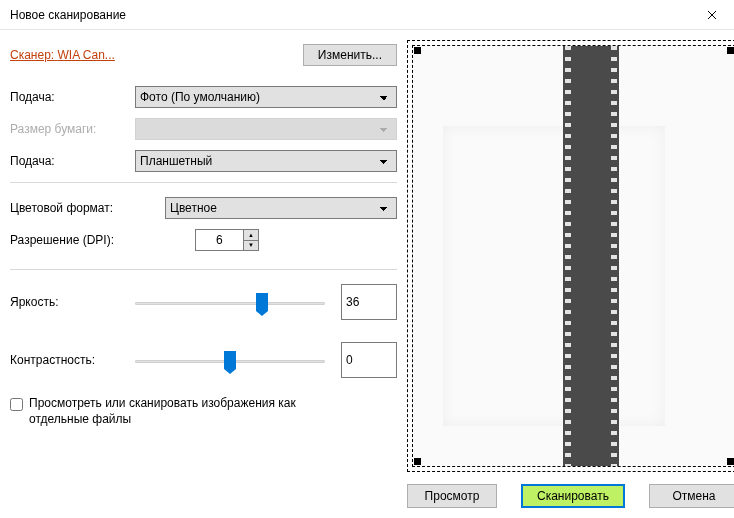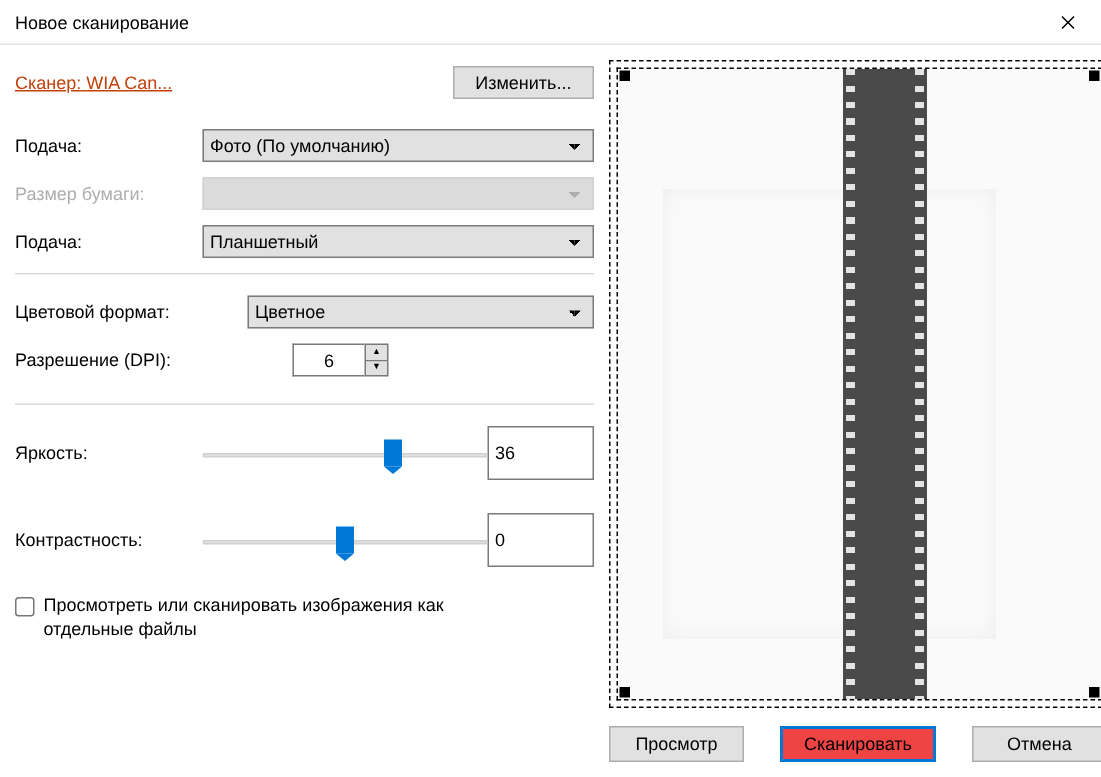--- a/index.html
+++ b/index.html
@@ -14,39 +14,39 @@
 .right { flex: 1; padding: 10px 12px 10px 0; display: flex; flex-direction: column; }
 
 .row { display: flex; align-items: center; margin-bottom: 10px; min-height: 22px; }
 .row .label { width: 125px; color: #000; }
 .row .label.disabled { color: #adadad; }
 .row .ctrl { flex: 1; }
 
 .scanner-row { display: flex; align-items: center; margin-bottom: 20px; }
 .scanner-row .sclabel { flex: 1; color: #c2410c; text-decoration: underline; }
 .btn { height: 22px; padding: 0 14px; background: #e1e1e1; border: 1px solid #adadad; color: #000; display: inline-flex; align-items: center; justify-content: center; cursor: default; }
-.btn.primary { border: 2px solid #0078d7; background: #ef4444; }
+.btn.primary { border: 2px solid #0078d7; background: #bef264; }
 
 select { width: 100%; height: 22px; border: 1px solid #7a7a7a; background: #e1e1e1; padding: 0 4px; appearance: none; -webkit-appearance: none; background-image: linear-gradient(45deg, transparent 50%, #000 50%), linear-gradient(135deg, #000 50%, transparent 50%); background-position: calc(100% - 12px) 9px, calc(100% - 8px) 9px; background-size: 4px 4px, 4px 4px; background-repeat: no-repeat; }
 select:disabled { background-color: #ccc; color: #888; border-color: #bfbfbf; background-image: linear-gradient(45deg, transparent 50%, #888 50%), linear-gradient(135deg, #888 50%, transparent 50%); }
 
 hr.sep { border: none; border-top: 1px solid #d9d9d9; margin: 8px 0 14px 0; }
 
 .spinwrap { display: inline-flex; align-items: stretch; height: 22px; }
 .spinwrap input { width: 48px; border: 1px solid #7a7a7a; border-right: none; padding: 0 20px; text-align: left; }
 .spinbtns { display: flex; flex-direction: column; width: 16px; border: 1px solid #7a7a7a; }
 .spinbtns div { flex: 1; display: flex; align-items: center; justify-content: center; font-size: 6px; background: #e1e1e1; line-height: 1; }
 .spinbtns div:first-child { border-bottom: 1px solid #7a7a7a; }
 
 .slider-row .label { width: 125px; }
 .slider-row .slider-area { width: 190px; display: flex; align-items: center; position: relative; height: 22px;}
 .slider-track { position: absolute; left: 0; right: 0; top: 50%; height: 3px; background: #e1e1e1; border: 1px solid #d0d0d0; border-radius: 1px; }
 .slider-thumb { position: absolute; top: 2px; width: 12px; height: 18px; background: #0078d7; }
 .slider-thumb::after { content: ''; position: absolute; bottom: -5px; left: 0; border-left: 6px solid transparent; border-right: 6px solid transparent; border-top: 5px solid #0078d7; }
-.slider-val { width: 71px; height: 22px; border: 1px solid #7a7a7a; padding: 17px 4px; }
+.slider-val { width: 56px; height: 22px; border: 1px solid #7a7a7a; padding: 17px 4px; margin-left: 16px; }
 
 .checkbox-row { display: flex; align-items: flex-start; gap: 6px; margin-top: 18px; }
 .checkbox-row input[type=checkbox] { width: 13px; height: 13px; margin-top: 2px; }
 .checkbox-row label { max-width: 300px; line-height: 1.3; }
 
 .preview-frame { flex: 1; border: 1px dashed #000; position: relative; background: #fff; margin-bottom: 12px; }
 .preview-inner { position: absolute; inset: 4px; border: 1px dashed #000; background: #fafafa; }
 .crop-handle { position: absolute; width: 7px; height: 7px; background: #000; }
 .h-tl { top: 1px; left: 1px; } .h-tr { top: 1px; right: 1px; } .h-bl { bottom: 1px; left: 1px; } .h-br { bottom: 1px; right: 1px; }
 

